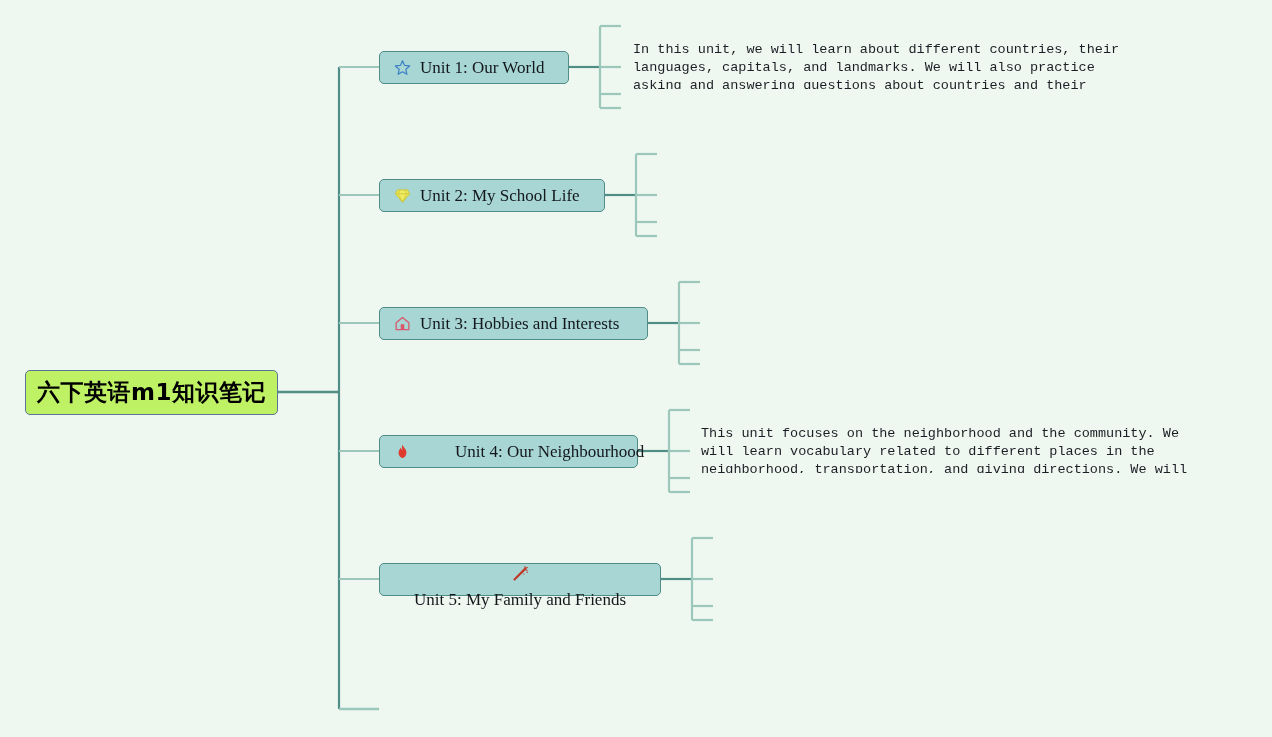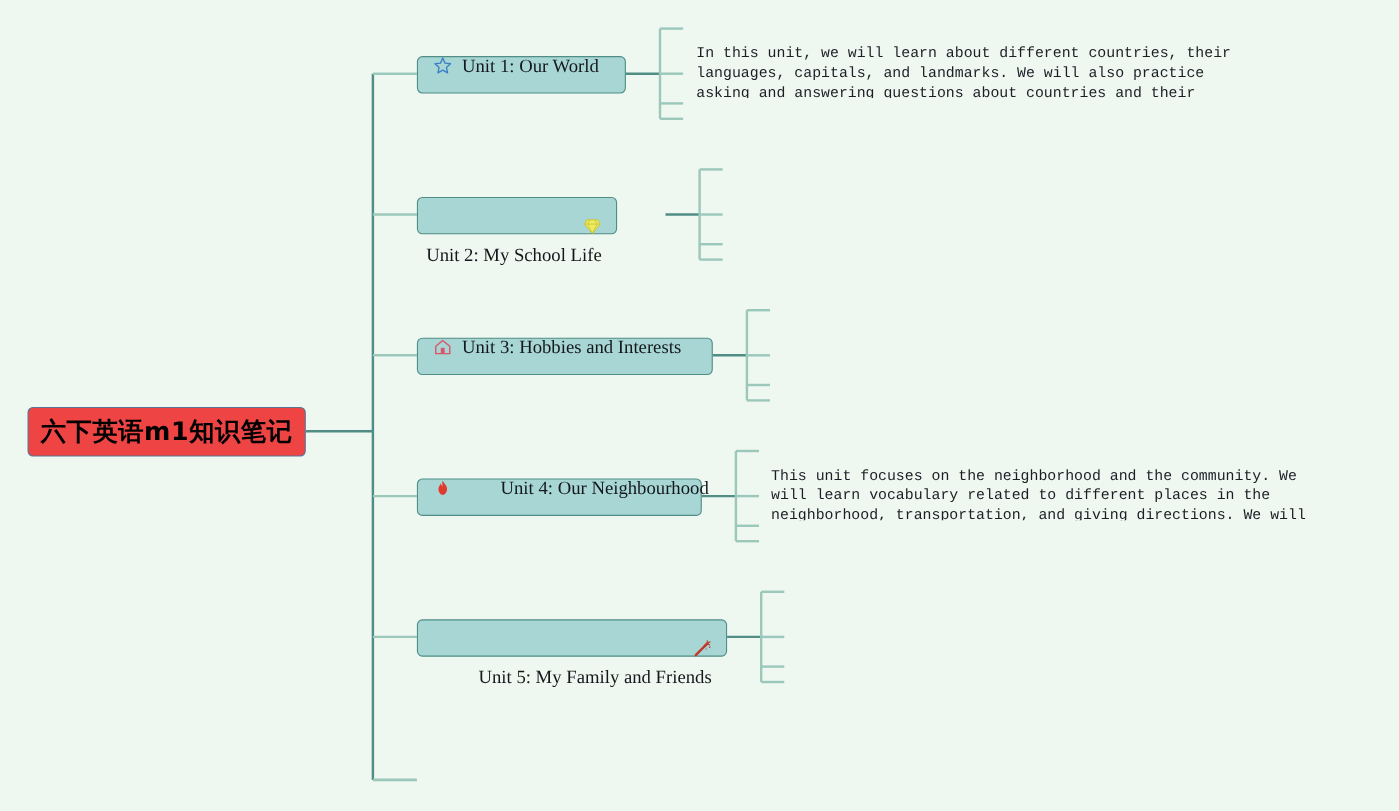--- a/index.html
+++ b/index.html
@@ -23,21 +23,21 @@
     left: 0; top: 0;
     width: 1272px; height: 737px;
     pointer-events: none;
   }
 
   
   .root-node {
     position: absolute;
     left: 25px; top: 370px;
     width: 253px; height: 45px;
-    background: #ef4444;
+    background: #bef264;
     border: 1.5px solid #5a7496;
     border-radius: 5px;
     display: flex;
     align-items: center;
     justify-content: center;
   }
   .root-label {
     font-size: 23px;
     font-weight: bold;
     color: #000000;
@@ -47,22 +47,22 @@
   }
 
   
   .unit-node {
     position: absolute;
     height: 33px;
     background: #a7d6d4;
     border: 1.5px solid #4f8d85;
     border-radius: 5px;
     display: flex;
-    align-items: flex-end;
-    padding: 16px 13px;
+    align-items: center;
+    padding: 0 13px;
     gap: 9px;
   }
   .unit-label {
     font-size: 17px;
     color: #14171c;
     white-space: nowrap;
     line-height: 1;
   }
   .unit-icon {
     width: 18px; height: 18px;
@@ -146,21 +146,21 @@
   <div class="unit-node" style="left:379px; top:51px; width:190px;">
     <span class="unit-icon">
       <svg width="17" height="17" viewBox="0 0 24 24">
         <polygon points="12,2.5 14.9,9 22,9.8 16.7,14.6 18.2,21.6 12,18 5.8,21.6 7.3,14.6 2,9.8 9.1,9" fill="none" stroke="#3b7fc4" stroke-width="1.7" stroke-linejoin="round"></polygon>
       </svg>
     </span>
     <span class="unit-label">Unit 1: Our World</span>
   </div>
   <div class="desc" style="left:633px; top:41px; width:492px; height:48px;">In this unit, we will learn about different countries, their languages, capitals, and landmarks. We will also practice asking and answering questions about countries and their geographical features.</div>
 
-  <div class="unit-node" style="left:379px; top:179px; width:182px;flex-direction:column;">
+  <div class="unit-node" style="left:379px; top:179px; width:226px;">
     <span class="unit-icon">
       <svg width="17" height="17" viewBox="0 0 24 24">
         <path d="M5 4 H19 L22 9.5 L12 21.5 L2 9.5 Z" fill="#edea63" stroke="#c9c22c" stroke-width="1.2" stroke-linejoin="round"></path>
         <path d="M2 9.5 H22 M8.5 4 L6 9.5 L12 21.5 M15.5 4 L18 9.5 L12 21.5" fill="none" stroke="#c9c22c" stroke-width="1"></path>
       </svg>
     </span>
     <span class="unit-label">Unit 2: My School Life</span>
   </div>
 
   <div class="unit-node" style="left:379px; top:307px; width:269px;font-family:Liberation Serif, serif;">

